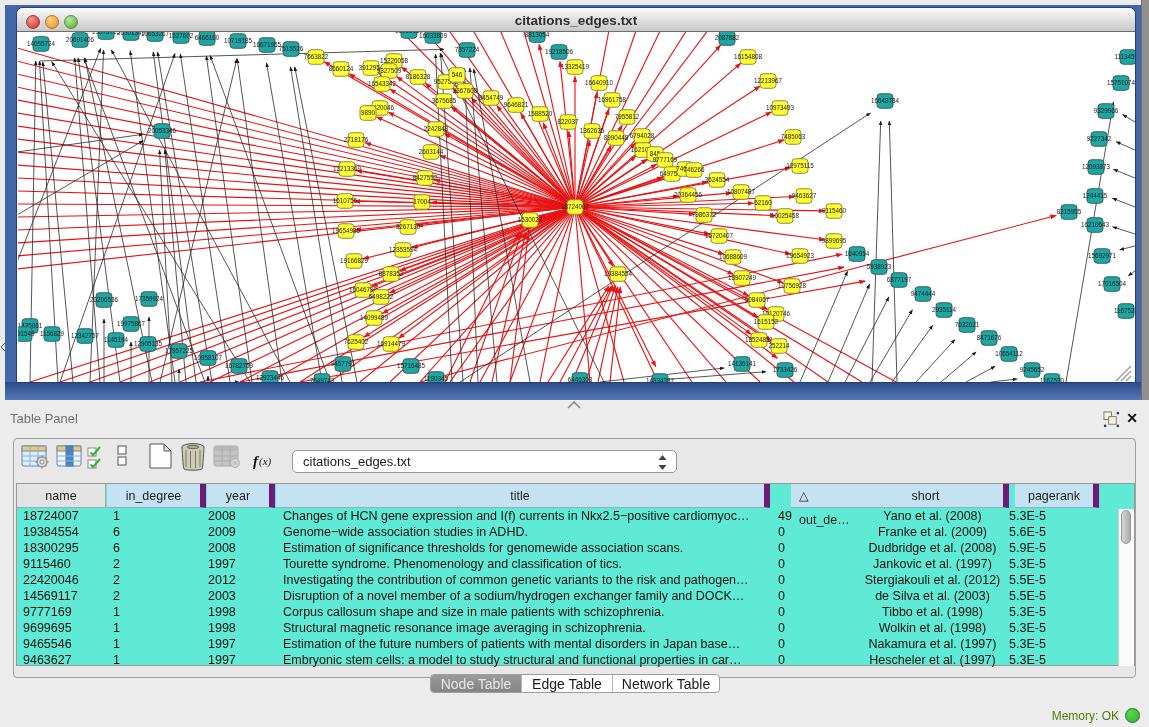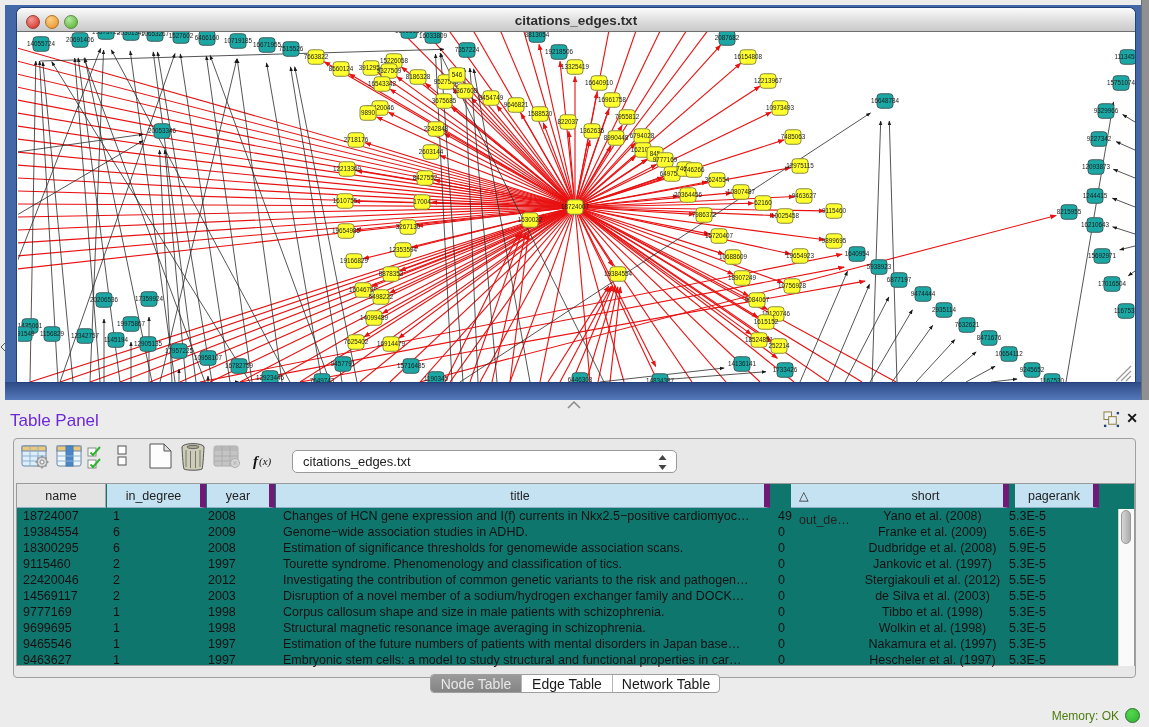--- a/index.html
+++ b/index.html
@@ -11,27 +11,27 @@
 #win { position:absolute; left:17px; top:8px; width:1118px; height:374px; border-radius:6px 6px 0 0;
   box-shadow:0 0 0 1px #24407a; background:#fff; }
 #titlebar { position:absolute; left:0; top:0; width:1118px; height:24px; border-radius:6px 6px 0 0;
   background:linear-gradient(#fbfbfb,#dedede 55%,#c9c9c9);
   border-bottom:1px solid #6e6e6e; }
 #titlebar .tl { position:absolute; top:6.5px; width:14px; height:14px; border-radius:50%; }
 #title { position:absolute; top:5px; left:0; width:100%; text-align:center; font-size:13.5px; font-weight:bold; color:#2e2e2e; }
 #canvas { position:absolute; left:0.5px; top:24px; width:1117px; height:350px; background:#fff; overflow:hidden; }
 
 #panel { position:absolute; left:0; top:400px; width:1149px; height:327px; background:#ececec; }
-#paneltitle { position:absolute; left:10px; top:11px; font-size:17px; color:#6d28d9; }
+#paneltitle { position:absolute; left:10px; top:11px; font-size:13px; color:#737373; }
 #tbox { position:absolute; left:13px; top:38px; width:1123px; height:240px; background:#e8e8e8;
   border:1px solid #a0a0a0; border-radius:4px; }
 #toolbar { position:absolute; left:0; top:0; width:100%; height:44px; }
 #combo { position:absolute; left:278px; top:11px; width:385px; height:23px; background:#fff;
   border:1px solid #999; border-radius:5px; font-size:13px; color:#222; line-height:21px; padding-left:10px; }
-#grid { position:absolute; left:2px; top:44px; width:1119px; height:183px; background:#0f766e;
+#grid { position:absolute; left:2px; top:44px; width:1119px; height:183px; background:#5eead4;
   border:1px solid #9a9a9a; border-left:1px solid #9a9a9a; }
 .hd { position:absolute; top:0; height:24px; background:#c5e2f2; border-right:6px solid #701a75;
   font-size:12.5px; color:#222; text-align:center; line-height:24px; border-bottom:1px solid #8fb0c4; }
 .rows { position:absolute; left:0; top:25px; width:1082px; }
 .tr { position:relative; height:16px; width:100%; }
 .c { position:absolute; top:0; height:16px; font-size:12.5px; color:#111; white-space:nowrap; overflow:hidden; }
 .c1 { left:6px; width:85px; }
 .c2 { left:96px; width:60px; }
 .c3 { left:191px; width:60px; }
 .c4 { left:266px; width:492px; }

